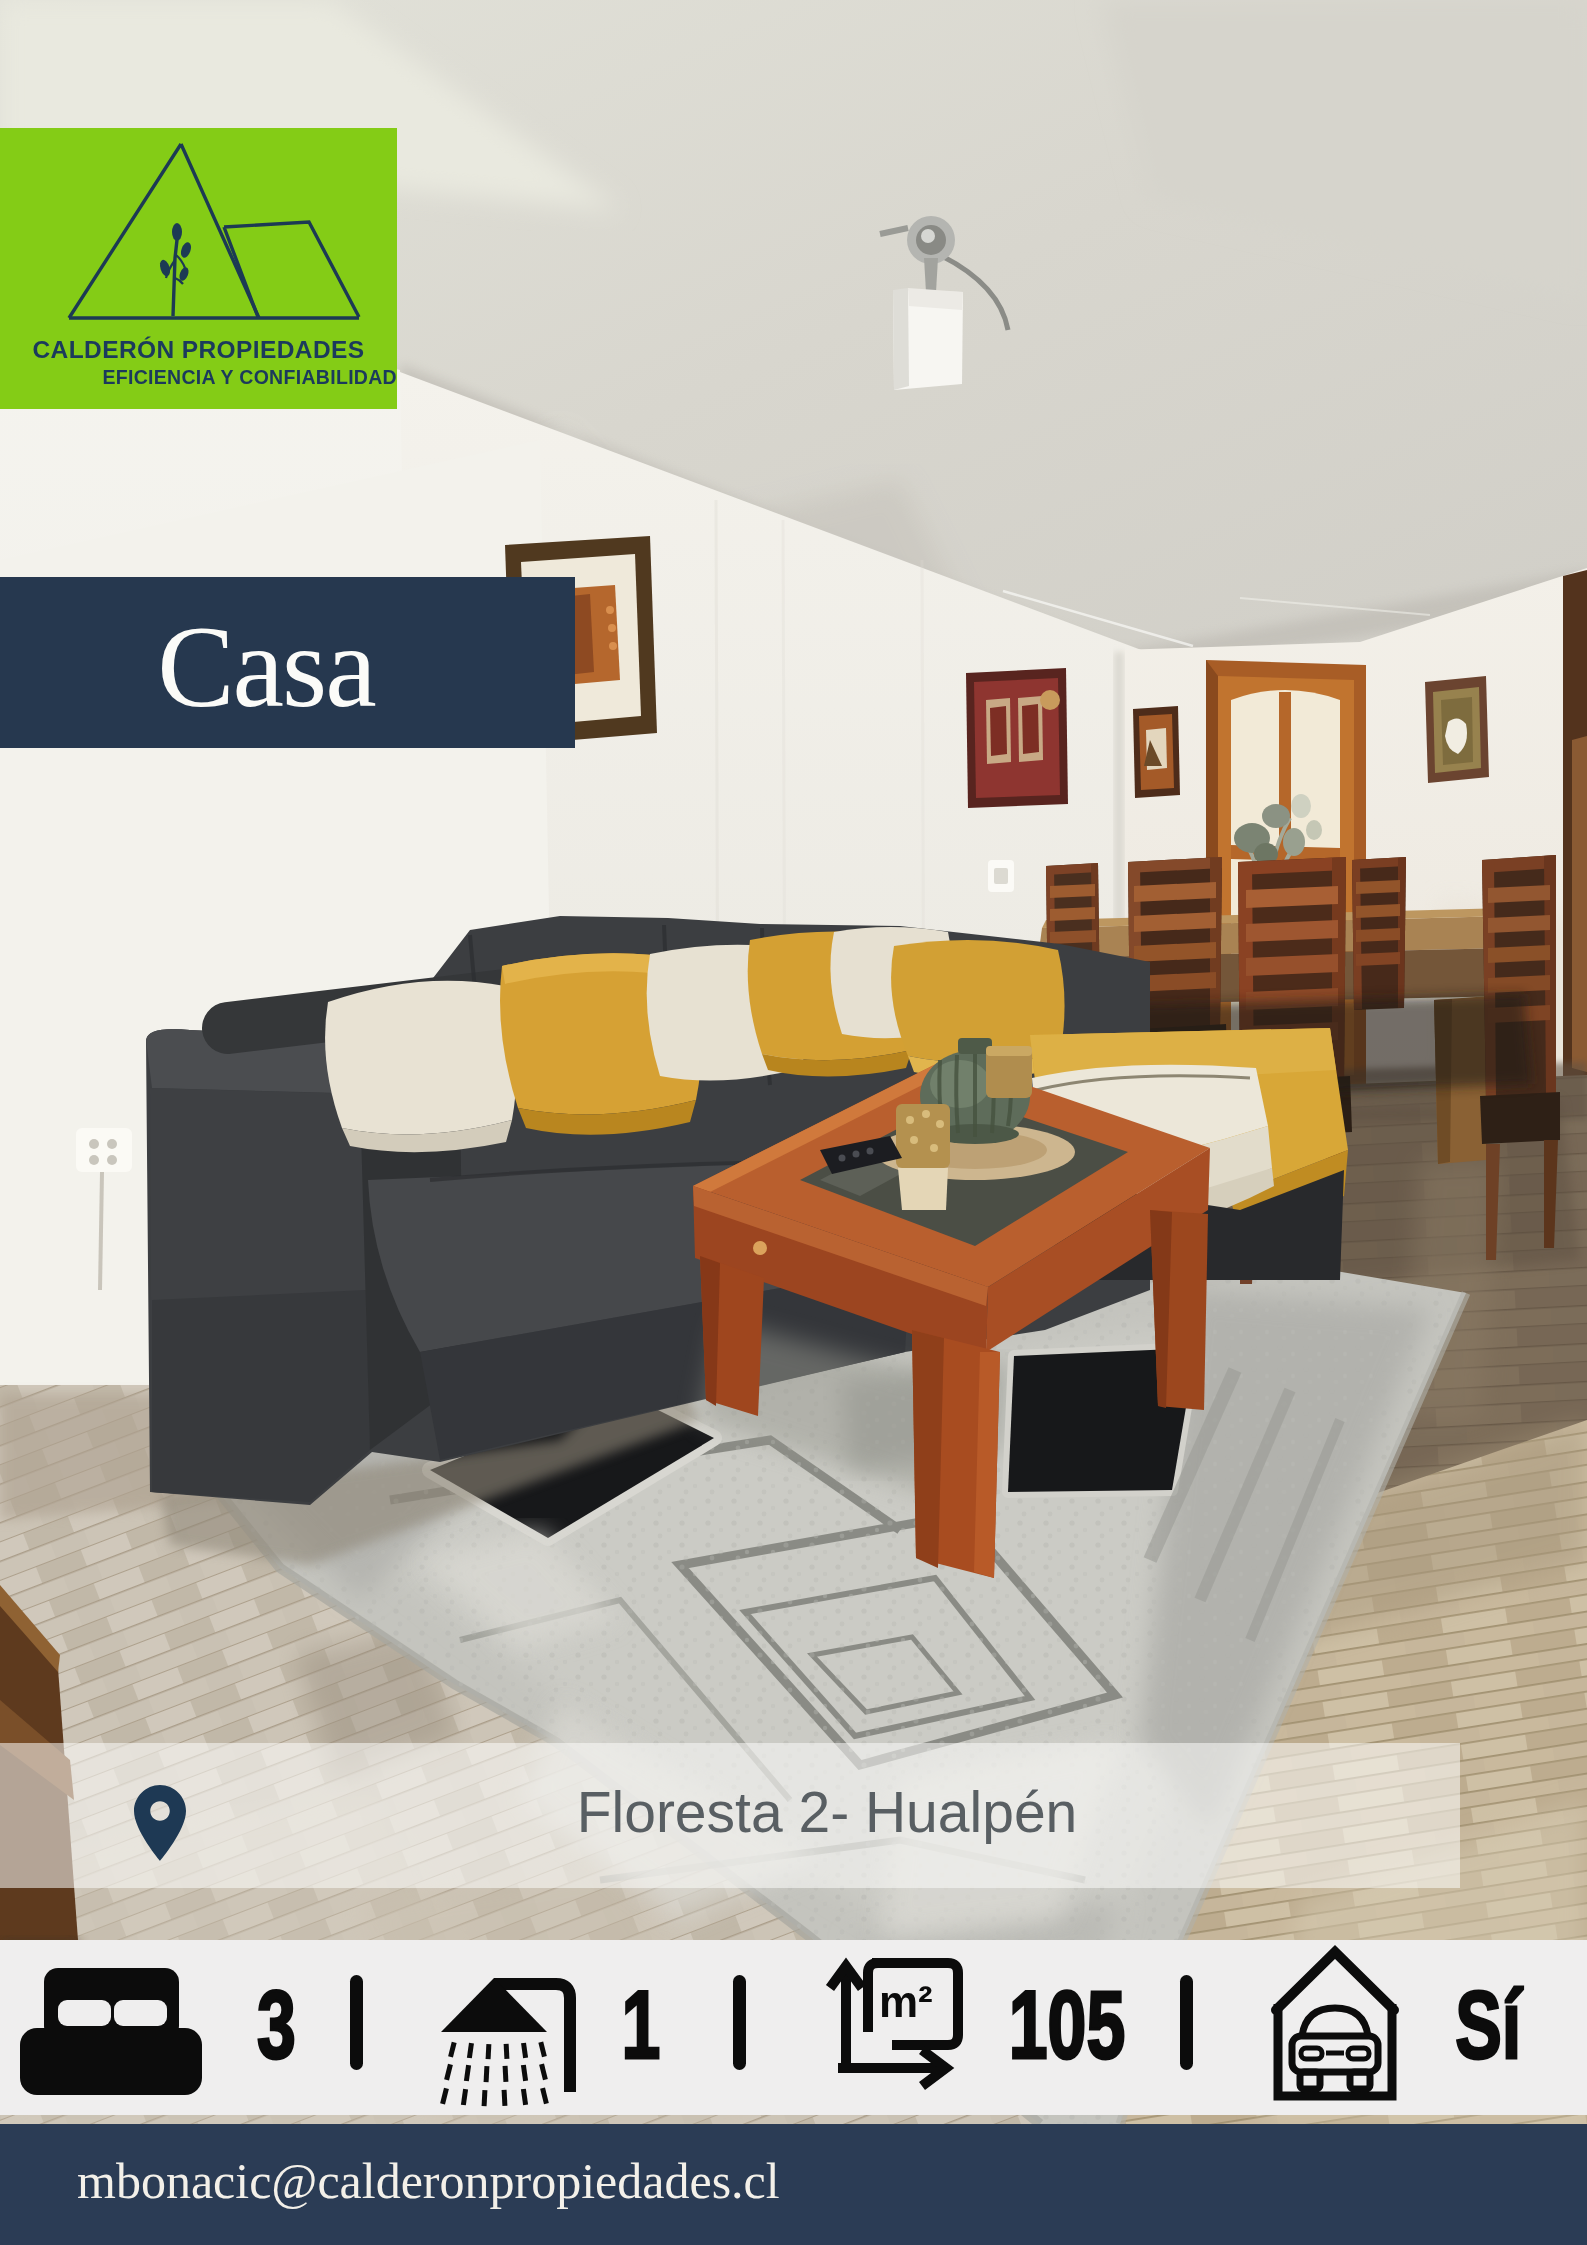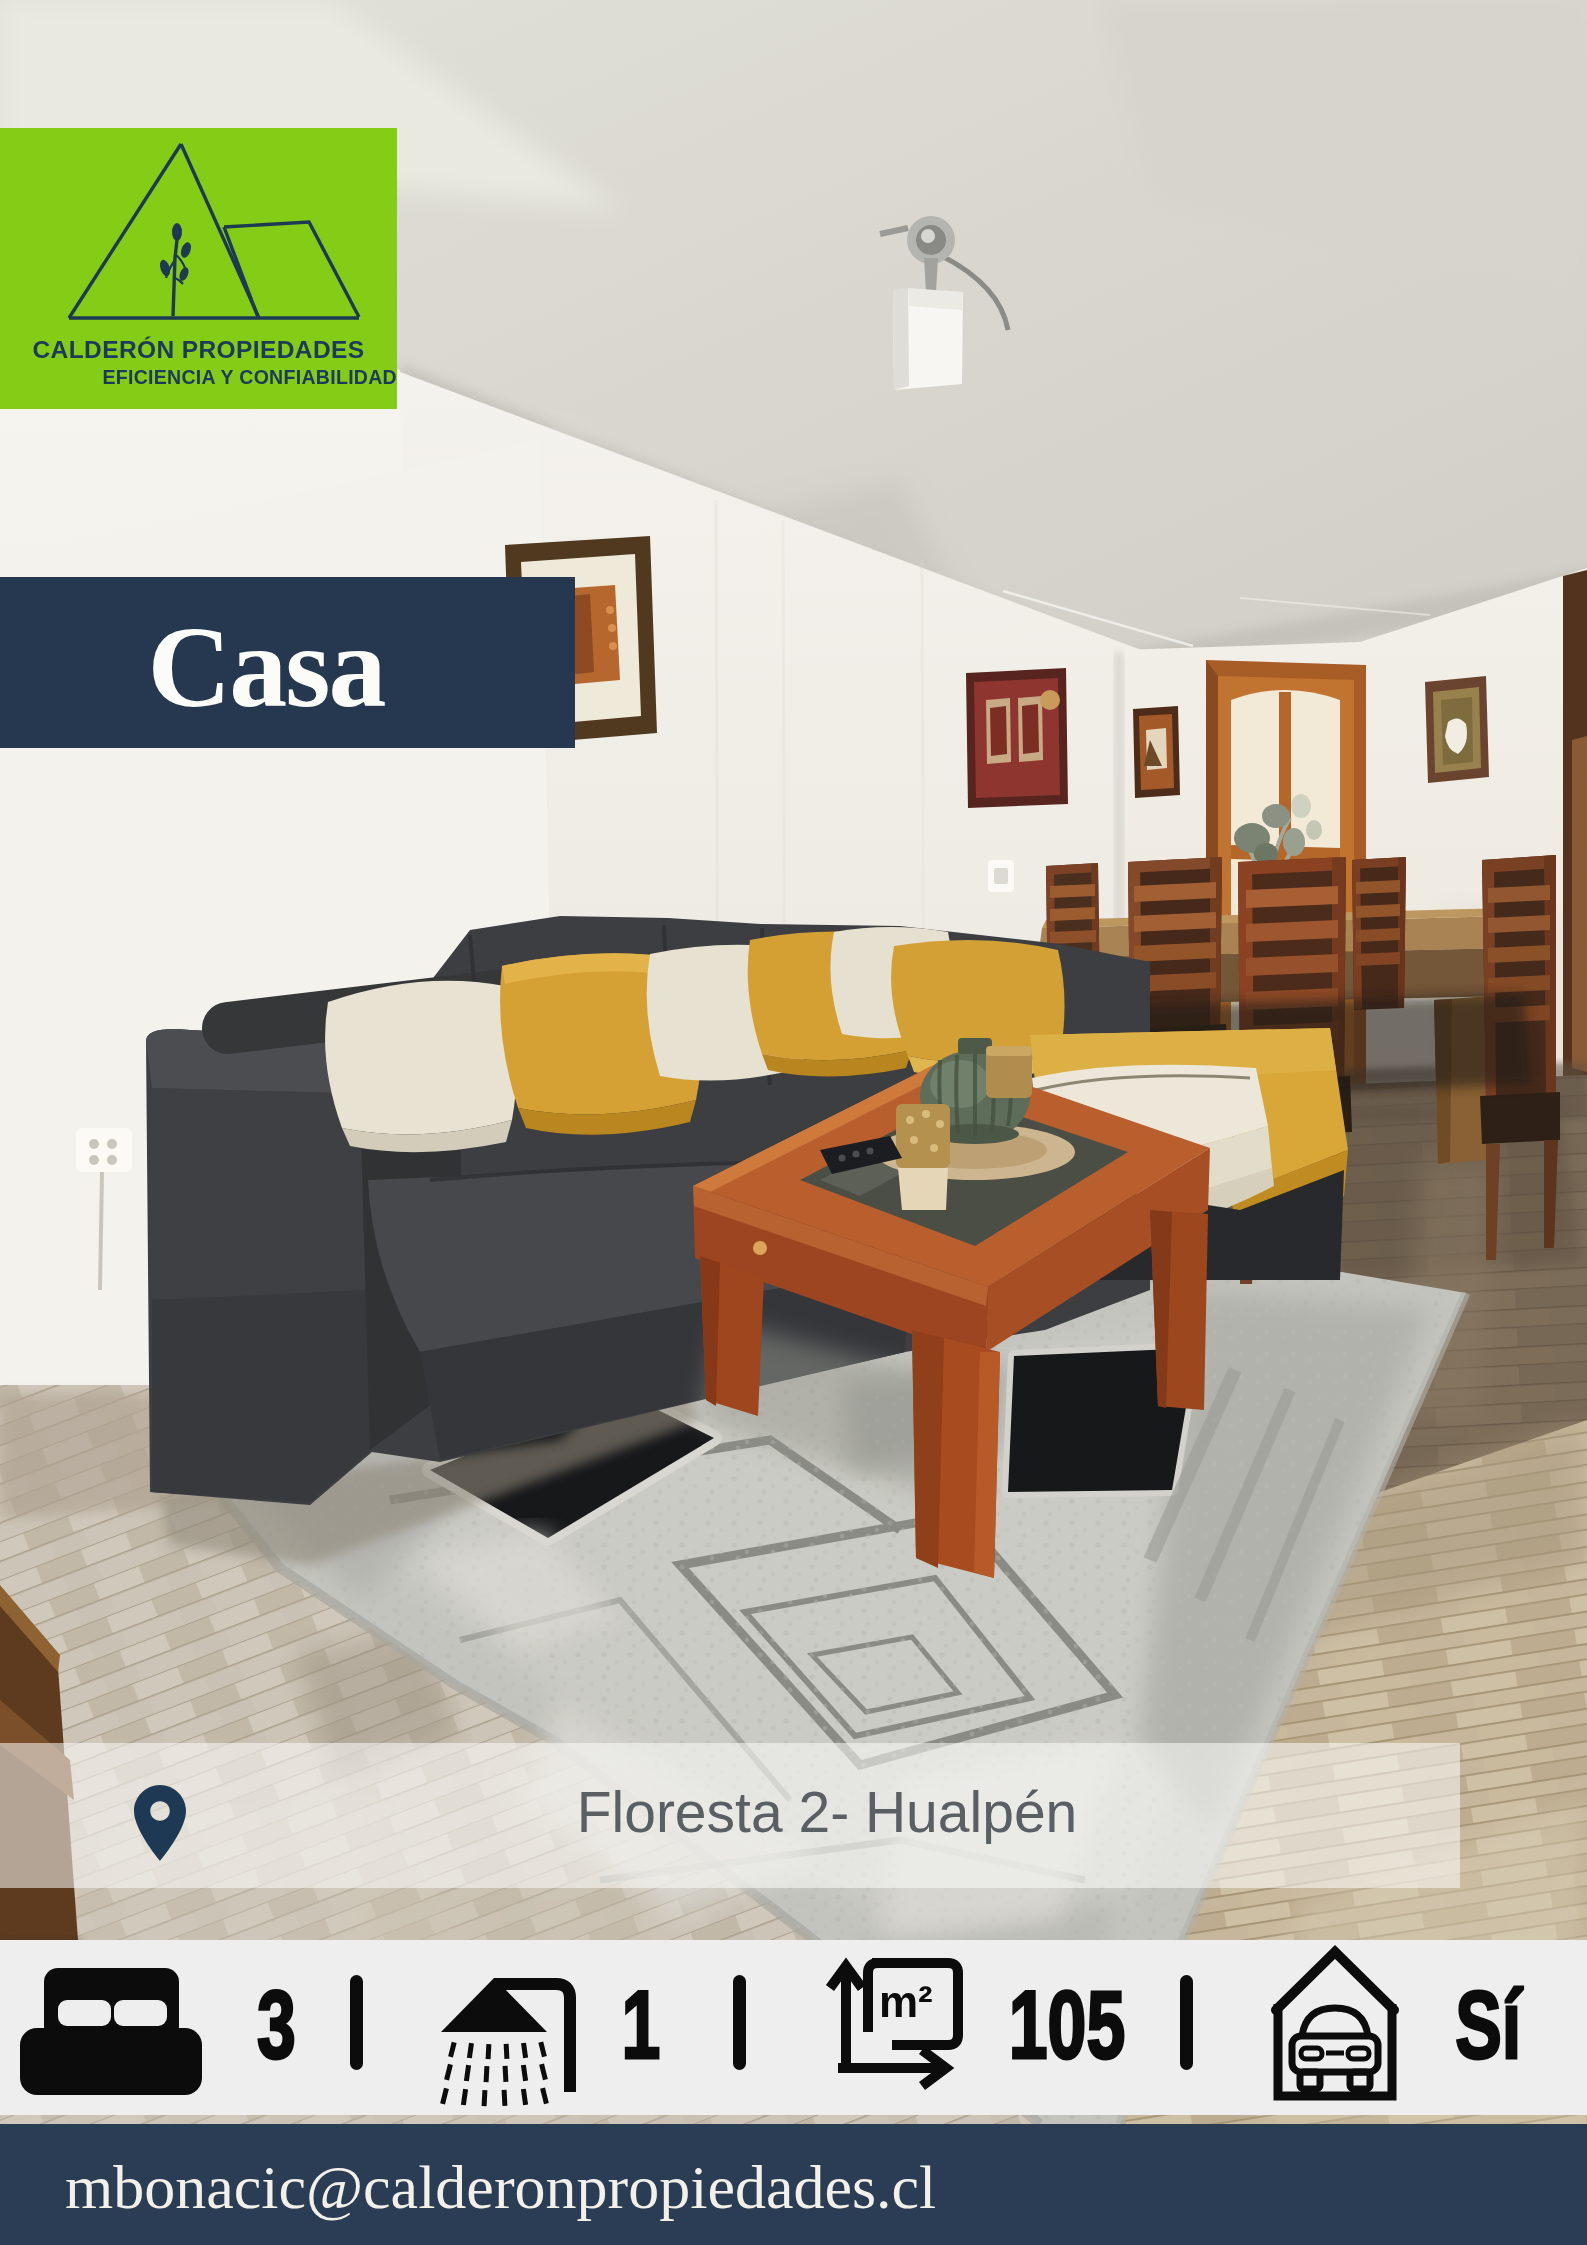--- a/index.html
+++ b/index.html
@@ -486,21 +486,21 @@
 </svg>
 
 <div style="position:absolute;left:0;top:208px;width:397px;text-align:center;color:#1b3a5c;font-weight:bold;font-size:24.5px;letter-spacing:0.4px">CALDERÓN PROPIEDADES</div>
 
 <div style="position:absolute;left:0;top:238px;width:397px;text-align:right;color:#1b3a5c;font-weight:bold;font-size:19.5px;letter-spacing:0.3px">EFICIENCIA Y CONFIABILIDAD</div>
 </div>
 
 
 <div class="ovl" style="left:0;top:577px;width:575px;height:171px;background:#26384f">
 
-<div style="position:absolute;left:0;top:24px;width:532px;text-align:center;font-family:'Liberation Serif',serif;font-weight:bold;font-size:116px;letter-spacing:-2px;color:#fbfbf8">Casa</div>
+<div style="position:absolute;left:0;top:24px;width:532px;text-align:center;font-family:'Liberation Serif',serif;font-weight:normal;font-size:116px;letter-spacing:-2px;color:#fbfbf8">Casa</div>
 </div>
 
 <div class="ovl" style="left:0;top:1743px;width:1460px;height:145px;background:rgba(252,252,250,0.55)">
 
 <svg width="52" height="76" viewBox="0 0 24 35" style="position:absolute;left:134px;top:42px">
 <path d="M12,0 C5.4,0 0,5.4 0,12 C0,21 12,35 12,35 C12,35 24,21 24,12 C24,5.4 18.6,0 12,0 Z M12,16.5 C9.5,16.5 7.5,14.5 7.5,12 C7.5,9.5 9.5,7.5 12,7.5 C14.5,7.5 16.5,9.5 16.5,12 C16.5,14.5 14.5,16.5 12,16.5 Z" fill="#1e3954"></path>
 </svg>
 
 <div style="position:absolute;left:0;top:36px;width:1654px;text-align:center;font-size:57px;color:#595f63">Floresta 2- Hualpén</div>
 </div>
@@ -573,16 +573,16 @@
 <rect x="1300" y="128" width="20" height="17" rx="4" stroke-width="7"></rect>
 <rect x="1350" y="128" width="20" height="17" rx="4" stroke-width="7"></rect>
 </g>
 
 <text x="2067" y="114" font-size="97" font-weight="bold" fill="#0c0c0c" stroke="#0c0c0c" stroke-width="3" text-anchor="middle" transform="scale(0.72,1)">Sí</text>
 </svg>
 </div>
 
 <div class="ovl" style="left:0;top:2124px;width:1587px;height:121px;background:#2b3c55;font-family:'Liberation Serif',serif;color:#f3f0e9">
 
-<div style="position:absolute;left:65px;top:28px;font-size:62px">mbonacic@calderonpropiedades.cl</div>
+<div style="position:absolute;left:77px;top:28px;font-size:50px">mbonacic@calderonpropiedades.cl</div>
 
 </div>
 </div>
 
 </body></html>

